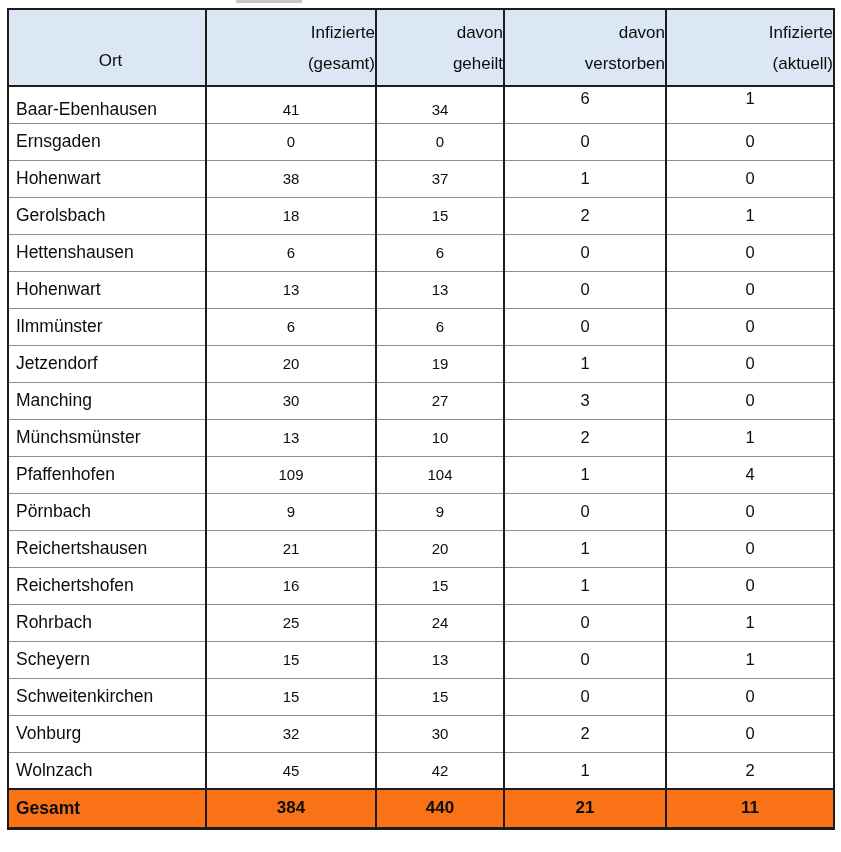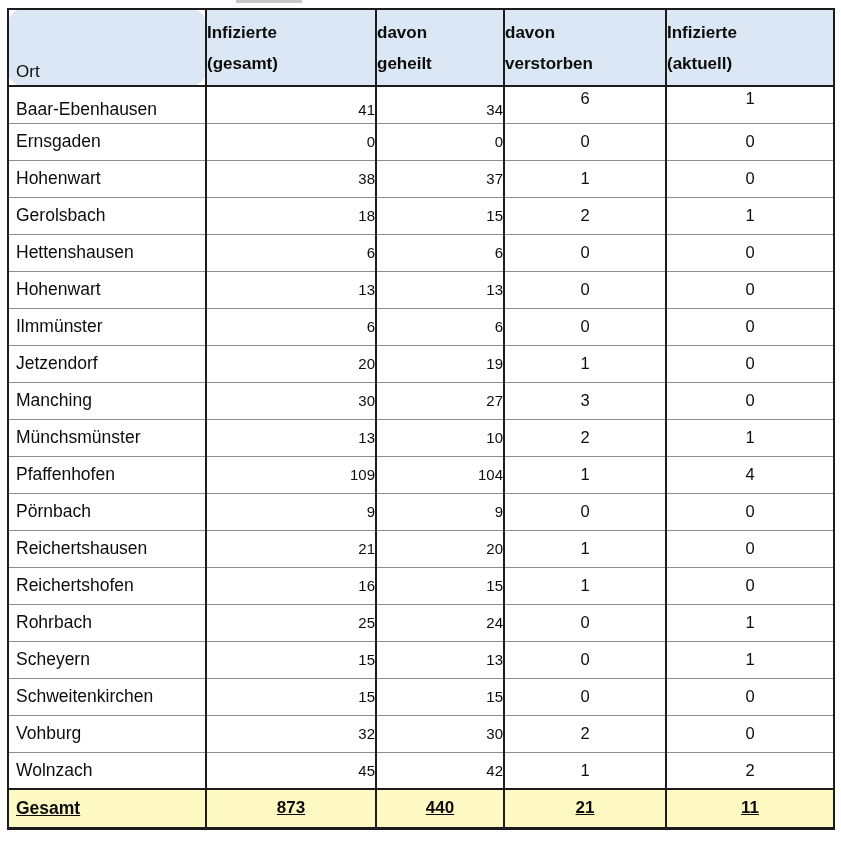--- a/index.html
+++ b/index.html
@@ -41,58 +41,56 @@
     padding: 0;
     overflow: hidden;
     white-space: nowrap;
   }
   thead tr { height: 77px; }
   tbody tr { height: 37px; }
   tfoot tr { height: 39px; }
 
   thead th {
     background: #dbe7f4;
-    font-weight: bold;
+    font-weight: normal;
     font-size: 17px;
-    text-align: left;
+    text-align: right;
     vertical-align: top;
     padding-top: 7px;
     border-bottom: 2px solid #1c1c1c;
   }
   thead th .hline { line-height: 31px; }
   thead th.ort-h {
     font-weight: normal;
-    text-align: left;
+    text-align: center;
     vertical-align: bottom;
-    padding: 0 0 3px 7px;
-    border-radius: 15px;
+    padding: 0 0 14px 7px;
   }
 
   td.ort {
     text-align: left;
     vertical-align: middle;
     padding-left: 7px;
     font-size: 17.5px;
   }
   td.num { text-align: center; vertical-align: middle; }
-  td.n-small { font-size: 15px; text-align: right; }
+  td.n-small { font-size: 15px; }
   td.n-big   { font-size: 16.5px; }
 
   
   tbody tr.first td.ort   { vertical-align: top; padding-top: 12px; }
   tbody tr.first td.n-small { vertical-align: bottom; padding-bottom: 5px; }
   tbody tr.first td.n-big { vertical-align: top; padding-top: 2px; }
 
   tfoot td {
-    background: #fef9c3;
+    background: #f97316;
     font-weight: bold;
     font-size: 17px;
     border-top: 2px solid #1c1c1c;
     border-bottom: 3px solid #1c1c1c;
-    text-decoration: underline;
   }
 </style>
 </head>
 <body>
 
 <div class="page">
   <div class="top-artifact"></div>
 
   <table class="infection-table">
     <colgroup>
@@ -254,20 +252,20 @@
         <td class="ort">Wolnzach</td>
         <td class="num n-small">45</td>
         <td class="num n-small">42</td>
         <td class="num n-big">1</td>
         <td class="num n-big">2</td>
       </tr>
     </tbody>
     <tfoot>
       <tr>
         <td class="ort">Gesamt</td>
-        <td class="num">873</td>
+        <td class="num">384</td>
         <td class="num">440</td>
         <td class="num">21</td>
         <td class="num">11</td>
       </tr>
     </tfoot>
   </table>
 </div>
 
 </body></html>

